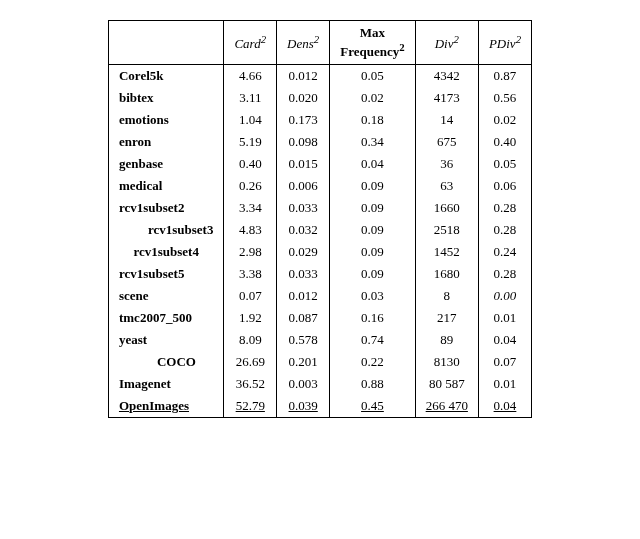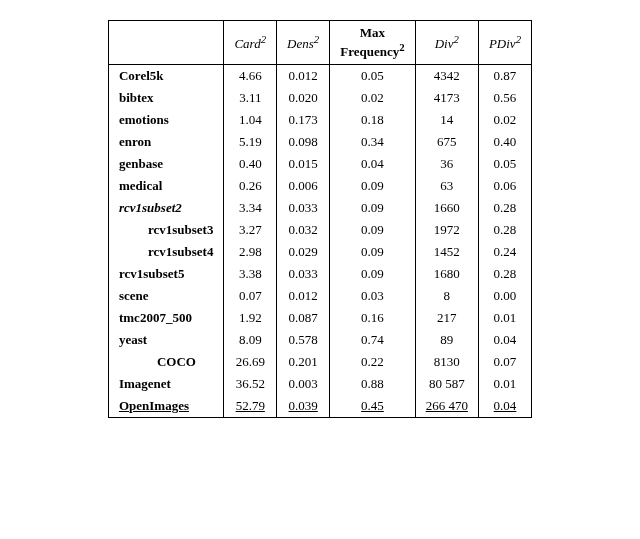--- a/index.html
+++ b/index.html
@@ -125,58 +125,58 @@
         </tr>
         <tr>
           <td style="font-weight: bold; text-align: left; border-left: 1.5px solid rgb(0, 0, 0);">medical</td>
           <td>0.26</td>
           <td>0.006</td>
           <td>0.09</td>
           <td>63</td>
           <td style="border-right: 1.5px solid rgb(0, 0, 0);">0.06</td>
         </tr>
         <tr>
-          <td style="font-weight: bold; text-align: left; border-left: 1.5px solid rgb(0, 0, 0); font-style: italic;">rcv1subset2</td>
+          <td style="font-weight: bold; text-align: left; border-left: 1.5px solid rgb(0, 0, 0);">rcv1subset2</td>
           <td>3.34</td>
           <td>0.033</td>
           <td>0.09</td>
           <td>1660</td>
           <td style="border-right: 1.5px solid rgb(0, 0, 0);">0.28</td>
         </tr>
         <tr>
           <td style="font-weight: bold; text-align: right; border-left: 1.5px solid rgb(0, 0, 0); padding-left: 39px;">rcv1subset3</td>
-          <td>3.27</td>
+          <td>4.83</td>
           <td>0.032</td>
           <td>0.09</td>
-          <td>1972</td>
+          <td>2518</td>
           <td style="border-right: 1.5px solid rgb(0, 0, 0);">0.28</td>
         </tr>
         <tr>
-          <td style="font-weight: bold; text-align: right; border-left: 1.5px solid rgb(0, 0, 0);">rcv1subset4</td>
+          <td style="font-weight: bold; text-align: center; border-left: 1.5px solid rgb(0, 0, 0);">rcv1subset4</td>
           <td>2.98</td>
           <td>0.029</td>
           <td>0.09</td>
           <td>1452</td>
           <td style="border-right: 1.5px solid rgb(0, 0, 0);">0.24</td>
         </tr>
         <tr>
           <td style="font-weight: bold; text-align: left; border-left: 1.5px solid rgb(0, 0, 0);">rcv1subset5</td>
           <td>3.38</td>
           <td>0.033</td>
           <td>0.09</td>
           <td>1680</td>
           <td style="border-right: 1.5px solid rgb(0, 0, 0);">0.28</td>
         </tr>
         <tr>
           <td style="font-weight: bold; text-align: left; border-left: 1.5px solid rgb(0, 0, 0);">scene</td>
           <td>0.07</td>
           <td>0.012</td>
           <td>0.03</td>
           <td>8</td>
-          <td style="border-right: 1.5px solid rgb(0, 0, 0);">0.00</td>
+          <td style="border-right: 1.5px solid rgb(0, 0, 0); font-style: italic;">0.00</td>
         </tr>
         <tr>
           <td style="font-weight: bold; text-align: left; border-left: 1.5px solid rgb(0, 0, 0);">tmc2007_500</td>
           <td>1.92</td>
           <td>0.087</td>
           <td>0.16</td>
           <td>217</td>
           <td style="border-right: 1.5px solid rgb(0, 0, 0);">0.01</td>
         </tr>
         <tr>

